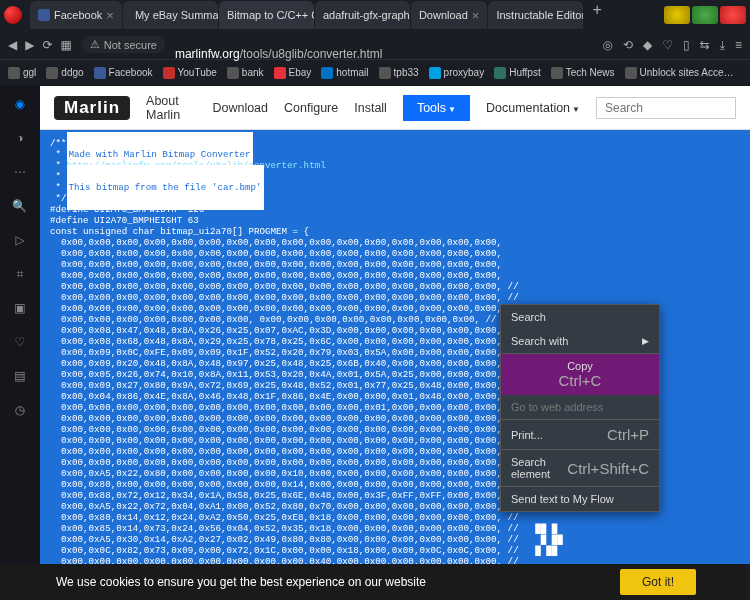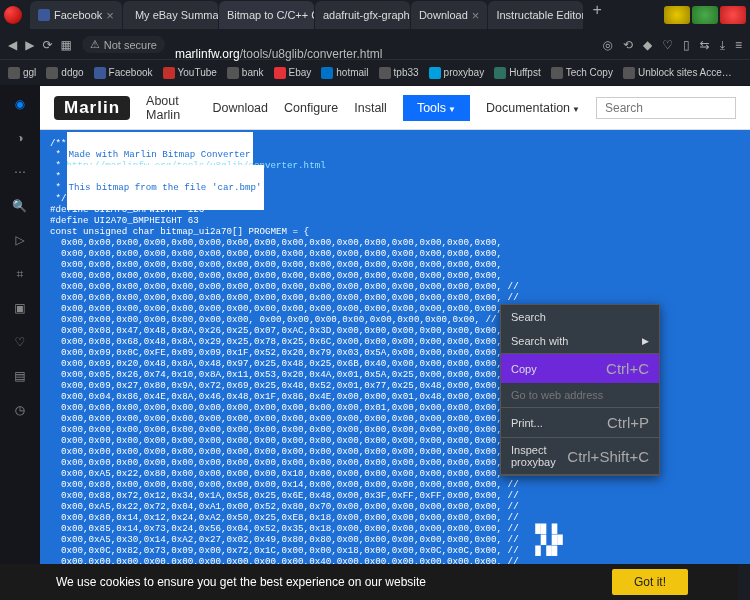--- a/index.html
+++ b/index.html
@@ -39,27 +39,27 @@
 .nav-item.active { background: #0d6efd; color: #fff; padding: 6px 14px; }
 .nav-item .caret { font-size: 8px; margin-left: 2px; }
 .search-box { margin-left: auto; border: 1px solid #ccc; padding: 3px 8px; width: 140px; font-size: 12px; color: #888; }
 
 .code-block { background: #1e6fd6; color: #fff; padding: 8px 10px; font-family: "Courier New", monospace; font-size: 9.2px; line-height: 11px; white-space: pre; overflow: hidden; height: 480px; position: relative; }
 .code-block a { color: #8fe0ff; }
 .hl { background: #fff; color: #1e6fd6; padding: 17px 2px; }
 
 .context-menu { position: absolute; top: 218px; left: 460px; width: 160px; background: #333b44; border: 1px solid #555; color: #ddd; font-size: 11px; box-shadow: 0 3px 10px rgba(0,0,0,0.5); z-index: 10; }
 .cm-item { padding: 6px 10px; display: flex; justify-content: space-between; align-items: center; }
-.cm-item.hover { background: #6d28d9; }
+.cm-item.hover { background: #701a75; flex-direction: column; }
 .cm-item.disabled { color: #777; }
 .cm-sep { border-top: 1px solid #555; }
 .cm-shortcut { color: #aaa; font-size: 15px; }
 .cm-arrow { font-size: 9px; }
 
-.cookie-bar { position: absolute; bottom: 0; left: 0; right: 12px; height: 36px; background: #1a1a1a; color: #fff; display: flex; align-items: center; padding: 0 50px 0 56px; font-size: 12px; }
+.cookie-bar { position: absolute; bottom: 0; left: 0; right: 4px; height: 36px; background: #1a1a1a; color: #fff; display: flex; align-items: center; padding: 0 50px 0 56px; font-size: 12px; }
 .cookie-btn { margin-left: auto; background: #f1c40f; color: #222; border: none; padding: 6px 22px; border-radius: 2px; font-size: 12px; cursor: pointer; }
 .ellipsis { position: absolute; bottom: 10px; left: 12px; color: #888; font-size: 14px; }
 </style>
 </head>
 <body>
 
 <div class="titlebar">
   <div class="opera-icon"></div>
   <div class="tabs">
     <div class="tab">
@@ -155,21 +155,21 @@
   <span class="bk-item">
       <span class="bk-ico pn"></span>
       <span>proxybay</span>
     </span>
   <span class="bk-item">
       <span class="bk-ico hp"></span>
       <span>Huffpst</span>
     </span>
   <span class="bk-item">
       <span class="bk-ico"></span>
-      <span>Tech Copy</span>
+      <span>Tech News</span>
     </span>
   <span class="bk-item">
       <span class="bk-ico"></span>
       <span>Unblock sites Acce…</span>
     </span>
 
 </div>
 
 <div class="main">
   <div class="sidebar">
@@ -266,24 +266,27 @@
       <div class="cm-item disabled">
           <span>Go to web address</span>
         </div>
       <div class="cm-sep"></div>
       <div class="cm-item">
           <span>Print...</span>
           <span class="cm-shortcut">Ctrl+P</span>
         </div>
       <div class="cm-sep"></div>
       <div class="cm-item">
-          <span>Inspect proxybay</span>
+          <span>Search element</span>
           <span class="cm-shortcut">Ctrl+Shift+C</span>
         </div>
       <div class="cm-sep"></div>
+      <div class="cm-item">
+          <span>Send text to My Flow</span>
+        </div>
     </div>
   </div>
 </div>
 
 <div class="ellipsis">⋯</div>
 
 <div class="cookie-bar">
   <span>We use cookies to ensure you get the best experience on our website</span>
   <button class="cookie-btn">Got it!</button>
 </div>

